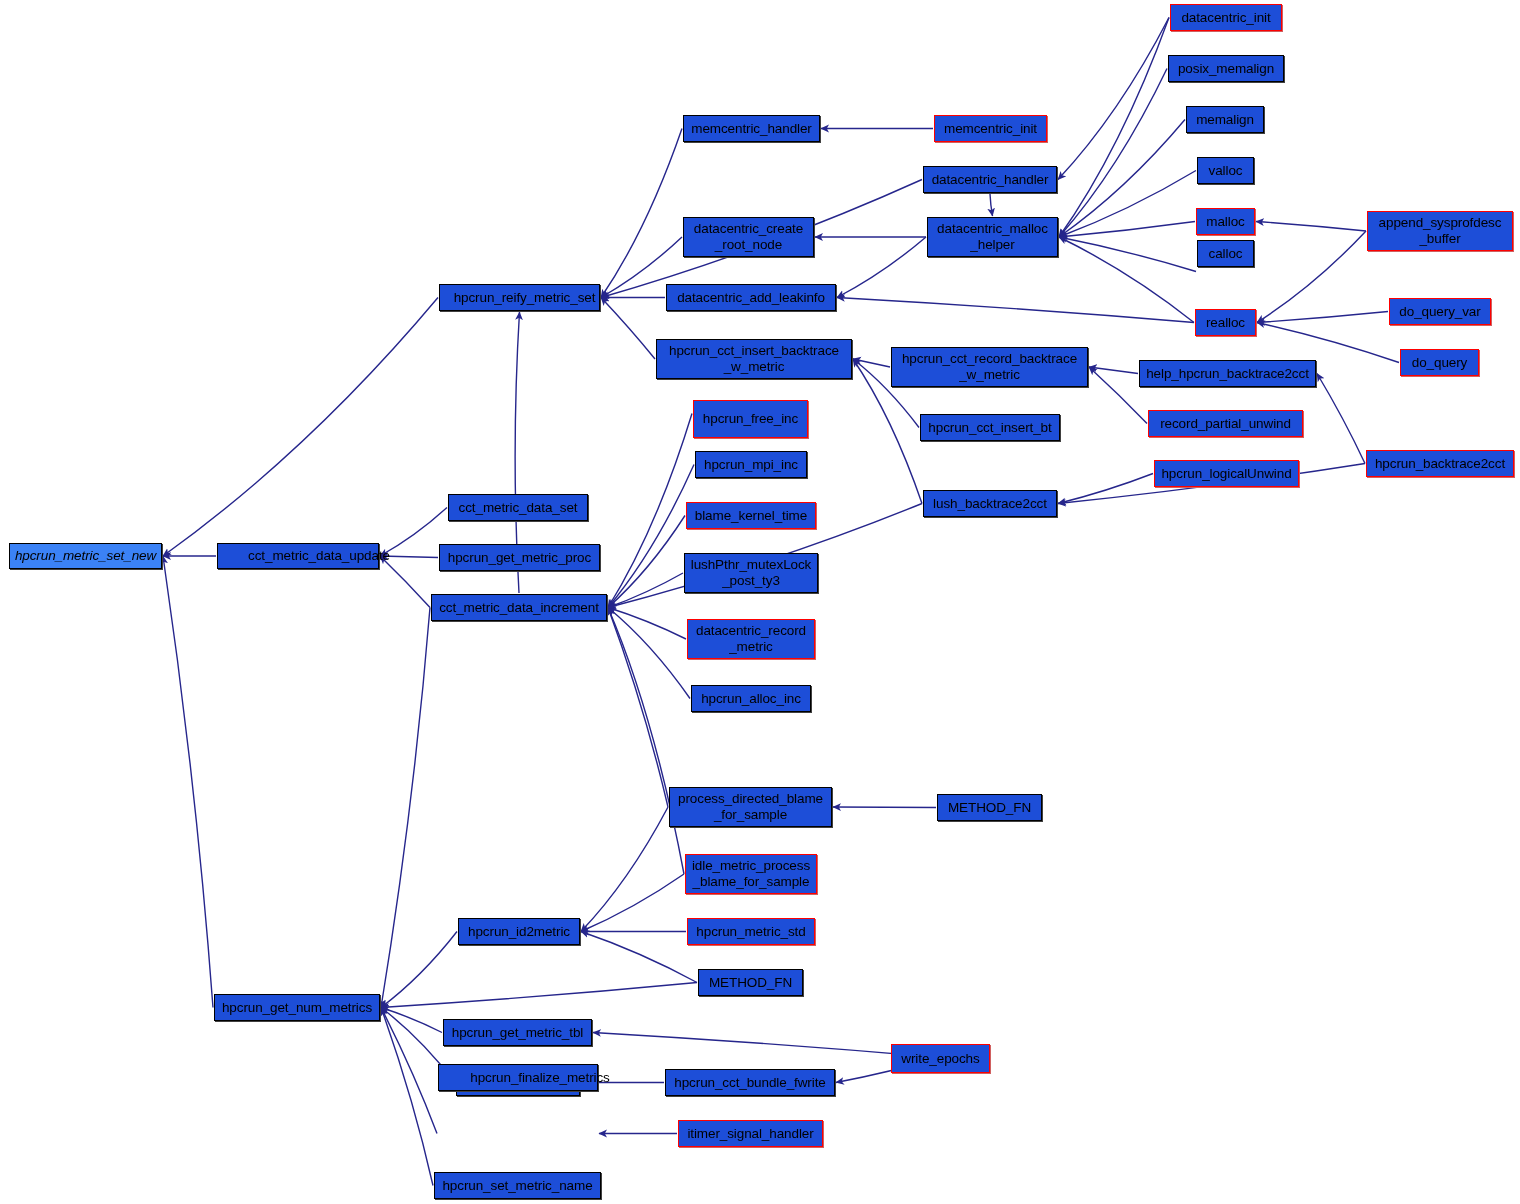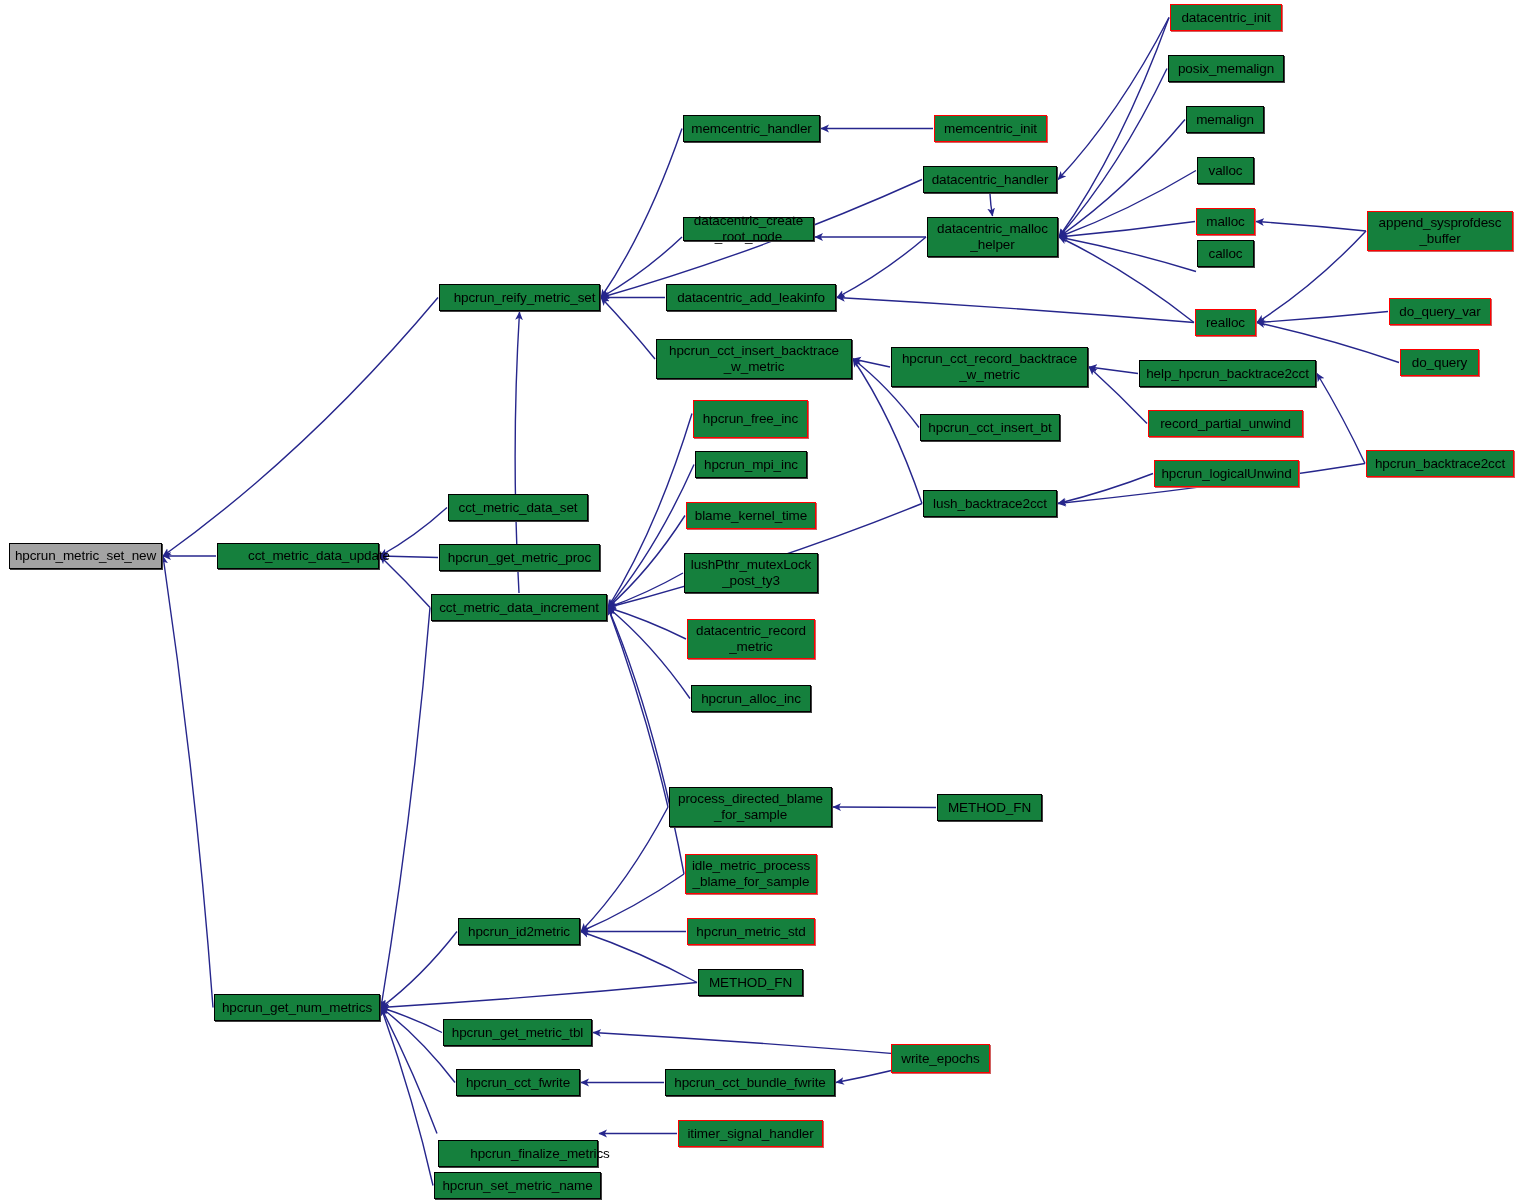--- a/index.html
+++ b/index.html
@@ -28,37 +28,38 @@
   .node {
     position: absolute;
     box-sizing: border-box;
     display: flex;
     align-items: center;
     justify-content: center;
     text-align: center;
     font-size: 13.5px;
     line-height: 16px;
     color: #000000;
-    background: #15803d;
+    background: #1d4ed8;
     white-space: pre-line;
     padding: 0 4px;
     letter-spacing: -0.1px;
   }
   .node.black {
     border: 1px solid #000000;
     box-shadow: 1px 1px 0 0 #404040;
   }
   .node.red {
     border: 1px solid #ff0000;
     box-shadow: 1px 1px 0 0 #d06060;
   }
   .node.root {
     border: 1px solid #000000;
-    background: #a3a3a3;
+    background: #3b82f6;
     box-shadow: 1px 1px 0 0 #404040;
+    font-style: italic;
   }
 </style>
 </head>
 <body>
 
 <div id="canvas">
   <svg id="edges" viewBox="0 0 1520 1204" xmlns="http://www.w3.org/2000/svg">
     <defs>
       <marker id="arw" markerWidth="9" markerHeight="9" refX="8" refY="4.5" orient="auto" markerUnits="userSpaceOnUse">
         <path d="M0,0.6 L8.6,4.5 L0,8.4 L2.2,4.5 Z" fill="#26268c"></path>
@@ -130,21 +131,21 @@
       </g>
   </svg>
   <div id="node-layer">
       <div class="node root" style="left: 9px; top: 543px; width: 153px; height: 26px;">hpcrun_metric_set_new</div>
       <div class="node black" style="left: 217px; top: 543px; width: 162px; height: 26px; padding-left: 46px;">cct_metric_data_update</div>
       <div class="node black" style="left: 439px; top: 284px; width: 161px; height: 27px; padding-left: 14px;">hpcrun_reify_metric_set</div>
       <div class="node black" style="left: 214px; top: 994px; width: 166px; height: 27px;">hpcrun_get_num_metrics</div>
       <div class="node black" style="left: 683px; top: 115px; width: 137px; height: 27px;">memcentric_handler</div>
       <div class="node red" style="left: 934px; top: 115px; width: 113px; height: 27px;">memcentric_init</div>
       <div class="node black" style="left: 923px; top: 166px; width: 134px; height: 27px;">datacentric_handler</div>
-      <div class="node black" style="left: 683px; top: 217px; width: 131px; height: 24px;">datacentric_create
+      <div class="node black" style="left: 683px; top: 217px; width: 131px; height: 40px;">datacentric_create
 _root_node</div>
       <div class="node black" style="left: 927px; top: 217px; width: 131px; height: 40px;">datacentric_malloc
 _helper</div>
       <div class="node black" style="left: 666px; top: 284px; width: 170px; height: 27px;">datacentric_add_leakinfo</div>
       <div class="node red" style="left: 1170px; top: 4px; width: 112px; height: 27px;">datacentric_init</div>
       <div class="node black" style="left: 1168px; top: 55px; width: 116px; height: 27px;">posix_memalign</div>
       <div class="node black" style="left: 1186px; top: 106px; width: 78px; height: 27px;">memalign</div>
       <div class="node black" style="left: 1197px; top: 157px; width: 57px; height: 27px;">valloc</div>
       <div class="node red" style="left: 1196px; top: 208px; width: 59px; height: 27px;">malloc</div>
       <div class="node black" style="left: 1197px; top: 240px; width: 57px; height: 27px;">calloc</div>
@@ -179,17 +180,17 @@
       <div class="node black" style="left: 937px; top: 794px; width: 105px; height: 27px;">METHOD_FN</div>
       <div class="node red" style="left: 685px; top: 854px; width: 132px; height: 40px;">idle_metric_process
 _blame_for_sample</div>
       <div class="node black" style="left: 458px; top: 918px; width: 122px; height: 27px;">hpcrun_id2metric</div>
       <div class="node red" style="left: 687px; top: 918px; width: 128px; height: 27px;">hpcrun_metric_std</div>
       <div class="node black" style="left: 698px; top: 969px; width: 105px; height: 27px;">METHOD_FN</div>
       <div class="node black" style="left: 443px; top: 1019px; width: 149px; height: 27px;">hpcrun_get_metric_tbl</div>
       <div class="node red" style="left: 891px; top: 1044px; width: 99px; height: 29px;">write_epochs</div>
       <div class="node black" style="left: 456px; top: 1069px; width: 124px; height: 27px;">hpcrun_cct_fwrite</div>
       <div class="node black" style="left: 665px; top: 1069px; width: 170px; height: 27px;">hpcrun_cct_bundle_fwrite</div>
-      <div class="node black" style="left: 438px; top: 1140px; width: 160px; height: 27px; padding-left: 48px;">hpcrun_finalize_metrics</div>
+      <div class="node black" style="left: 438px; top: 1064px; width: 160px; height: 27px; padding-left: 48px;">hpcrun_finalize_metrics</div>
       <div class="node red" style="left: 678px; top: 1120px; width: 145px; height: 27px;">itimer_signal_handler</div>
       <div class="node black" style="left: 434px; top: 1172px; width: 167px; height: 27px;">hpcrun_set_metric_name</div>
     </div>
 </div>
 
 </body></html>

